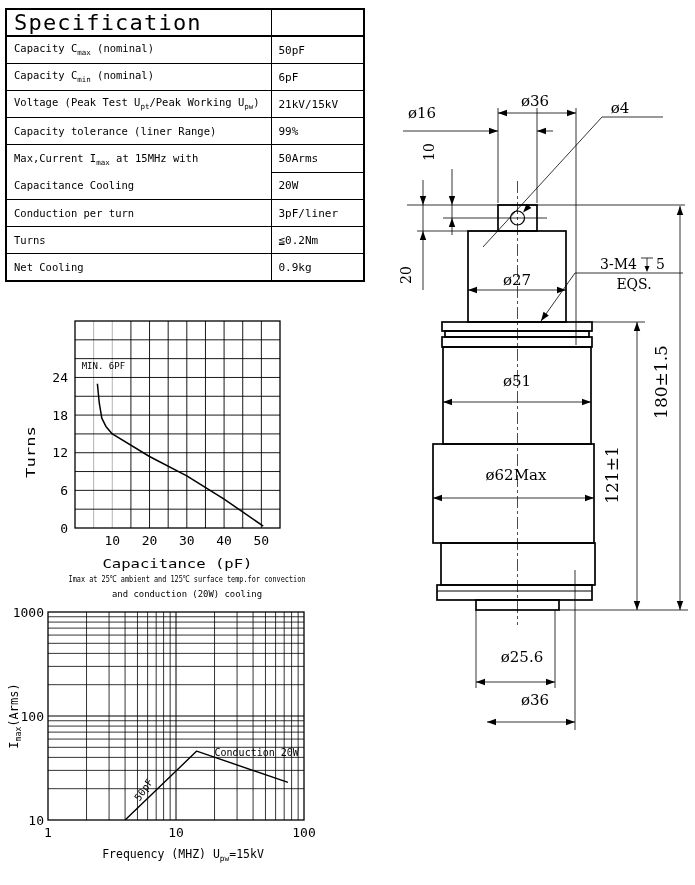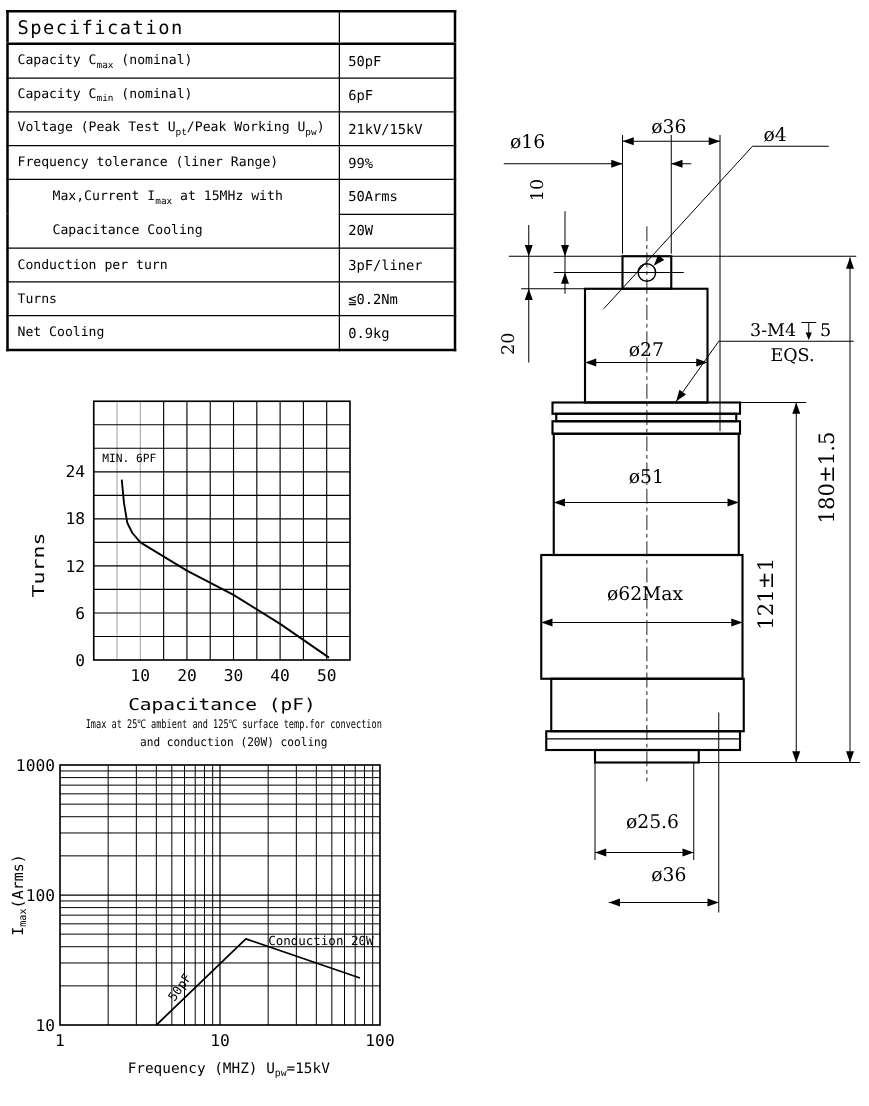--- a/index.html
+++ b/index.html
@@ -1,22 +1,22 @@
 <!DOCTYPE html>
 <html><head>
 <meta charset="utf-8">
 <style>
   html,body{margin:0;padding:0;background:#fff;}
   .page{position:relative;width:695px;height:885px;background:#fff;font-family:"DejaVu Sans Mono",monospace;color:#000;overflow:hidden;}
   table.spec{position:absolute;left:5px;top:8px;width:358px;border-collapse:collapse;table-layout:fixed;border:2px solid #000;}
   table.spec col.c1{width:265px;} table.spec col.c2{width:93px;}
   table.spec td{border:1px solid #000;height:26px;padding:0 2px 0 7px;font-size:10.5px;white-space:nowrap;overflow:hidden;vertical-align:middle;}
-  table.spec td.th{height:24px;font-size:15px;letter-spacing:1.2px;border-bottom:2px solid #000;}
+  table.spec td.th{height:24px;font-size:22px;letter-spacing:1.2px;border-bottom:2px solid #000;}
   table.spec td.val{font-size:11px;}
-  table.spec td.lbl div{height:27px;line-height:27px;margin-left:28px;}
+  table.spec td.lbl div{height:27px;line-height:27px;}
   sub{font-size:7.5px;}
   svg{position:absolute;overflow:visible;}
   #chart1{left:20px;top:312px;}
   #chart2{left:5px;top:568px;}
   #drawing{left:395px;top:85px;}
   text{font-family:"DejaVu Sans Mono",monospace;fill:#000;}
   .dimtxt{font-family:"DejaVu Serif",serif;}
 </style>
 </head>
 <body>
@@ -39,21 +39,21 @@
         </tr>
         <tr>
           <td class="lbl">Capacity C<sub>min</sub> (nominal)</td>
           <td class="val">6pF</td>
         </tr>
         <tr>
           <td class="lbl">Voltage (Peak Test U<sub>pt</sub>/Peak Working U<sub>pw</sub>)</td>
           <td class="val">21kV/15kV</td>
         </tr>
         <tr>
-          <td class="lbl">Frequency tolerance (liner Range)</td>
+          <td class="lbl">Capacity tolerance (liner Range)</td>
           <td class="val">99%</td>
         </tr>
         <tr>
           <td class="lbl" rowspan="2">
             <div>Max,Current I<sub>max</sub> at 15MHz with</div>
             <div>Capacitance Cooling</div>
           </td>
           <td class="val">50Arms</td>
         </tr>
         <tr>

